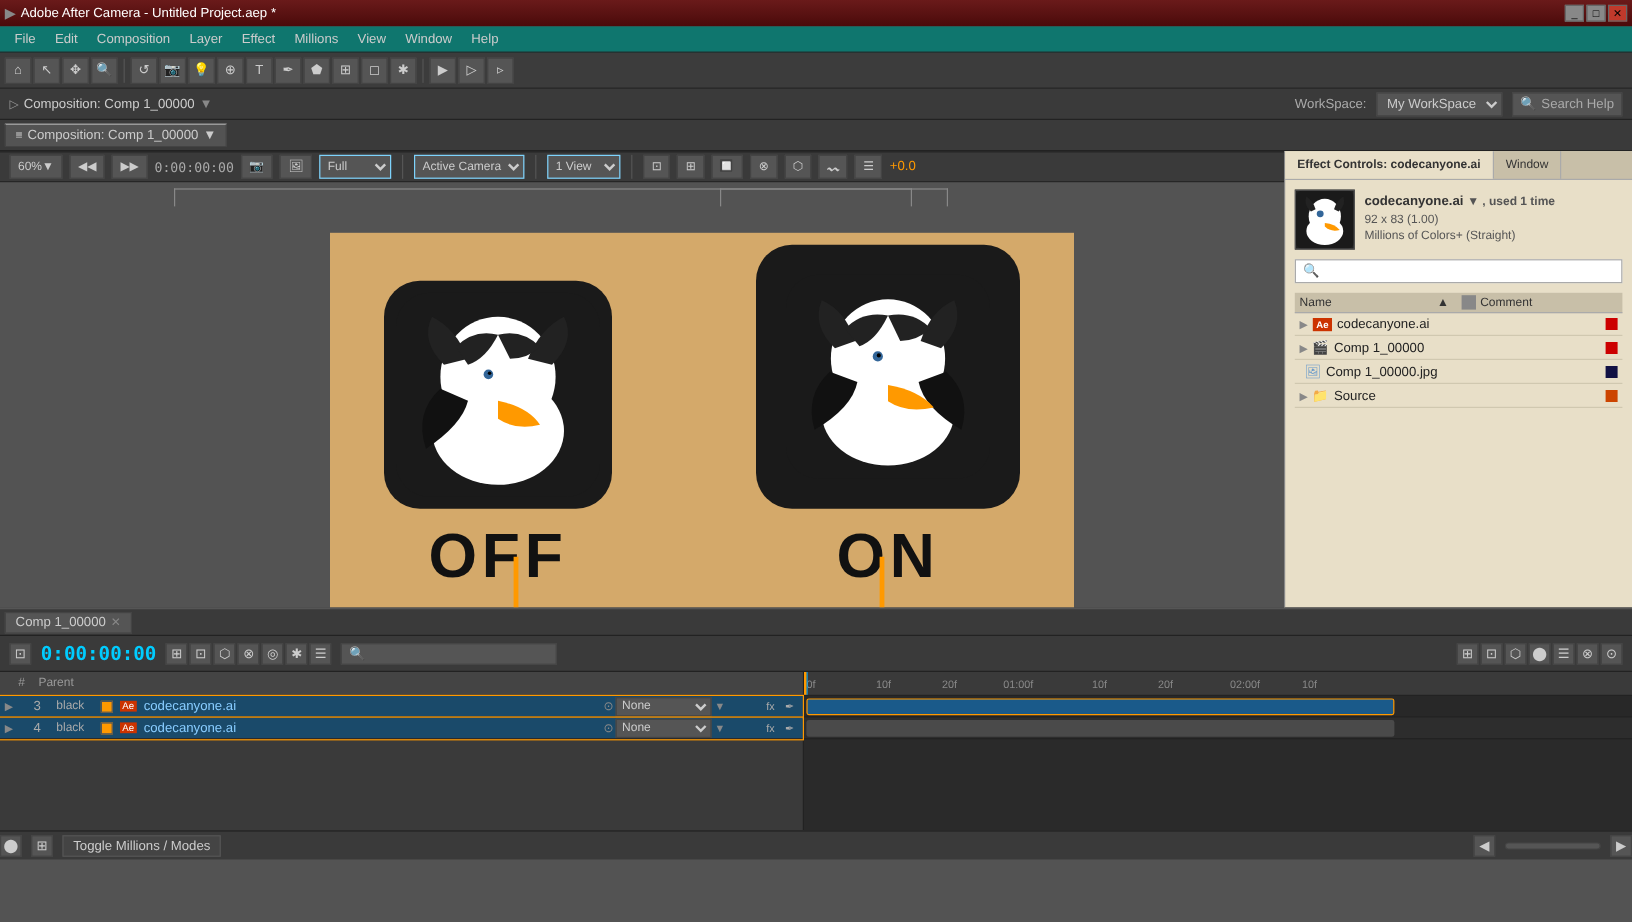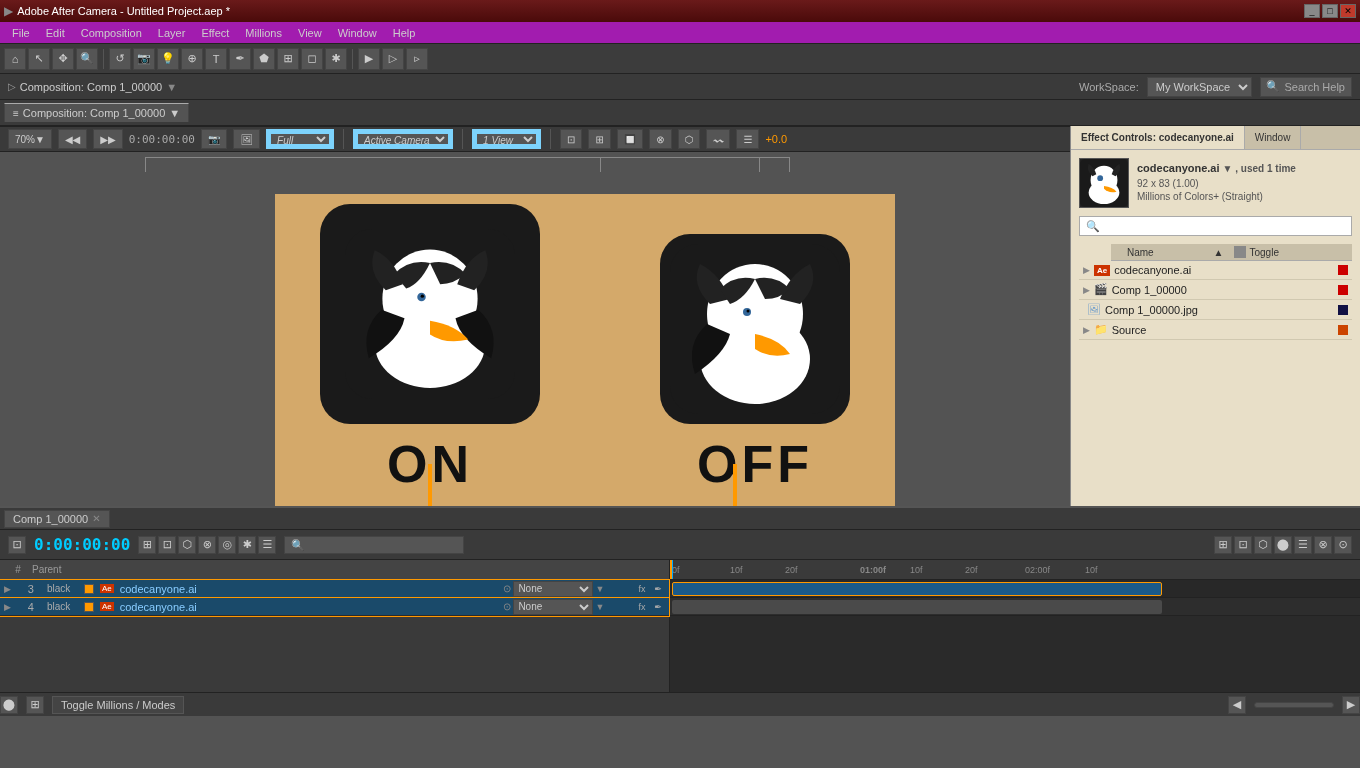--- a/index.html
+++ b/index.html
@@ -23,21 +23,21 @@
       display: flex; align-items: center; justify-content: center;
       background: #888; border: 1px solid #666; font-size: 9px; color: #000; cursor: pointer;
     }
     .title-btn.close { background: #c0392b; }
     .title-btn.min { background: #888; }
     .title-btn.max { background: #888; }
 
     
     #menu-bar {
       height: 22px;
-      background: #a21caf;
+      background: #0f766e;
       display: flex;
       align-items: center;
       padding: 0 4px;
       border-bottom: 1px solid #222;
       color: #ccc;
       font-size: 11px;
     }
     .menu-item {
       padding: 2px 8px;
       cursor: pointer;
@@ -246,24 +246,23 @@
       font-size: 11px;
       margin-bottom: 8px;
       color: #333;
     }
 
     .project-list-header {
       display: flex;
       align-items: center;
       background: #c8bfa8;
       border-bottom: 1px solid #aaa;
-      padding: 2px 16px;
+      padding: 2px 4px;
       font-size: 10px;
       color: #333;
-      margin-left: 32px;
     }
 
     .project-item {
       display: flex;
       align-items: center;
       padding: 3px 4px;
       font-size: 11px;
       color: #222;
       gap: 4px;
       border-bottom: 1px solid #d0c8b0;
@@ -463,26 +462,25 @@
       border: 1px solid #444;
       padding: 2px 6px;
       color: #ccc;
       font-size: 10px;
       cursor: pointer;
       height: 20px;
       display: flex; align-items: center;
     }
     .viewer-select {
       background: #555;
-      border: 5px solid #7dd3fc;
+      border: 1px solid #7dd3fc;
       color: #ccc;
       font-size: 10px;
       height: 20px;
       padding: 0 2px;
-      font-style: italic;
     }
 
     .orange-text { color: #f90; }
   </style>
 </head>
 <body>
 
 <div id="title-bar">
   <div id="title-bar-left">
     <span style="color:#888;font-size:12px;">▶</span>
@@ -554,21 +552,21 @@
     <span>▼</span>
   </div>
 </div>
 
 <div style="display:flex; height:380px; position:relative;">
 
   <div style="flex:1; display:flex; flex-direction:column; background:#535353; position:relative;">
 
     <div id="comp-viewer-controls">
       <div class="viewer-btn">
-        <span>70%</span>
+        <span>60%</span>
         <span>▼</span>
       </div>
       <div class="viewer-btn">◀◀</div>
       <div class="viewer-btn">▶▶</div>
       <span style="color:#aaa;font-family:monospace;font-size:11px;">0:00:00:00</span>
       <div class="viewer-btn">📷</div>
       <div class="viewer-btn">🖼</div>
       <select class="viewer-select">
         <option>Full</option>
         <option>Half</option>
@@ -597,64 +595,64 @@
     <div id="comp-view">
 
       <div style="position:absolute;top:5px;left:145px;right:310px;height:15px;border-top:1px solid #888;border-left:1px solid #888;border-right:1px solid #888;"></div>
       <div style="position:absolute;top:5px;left:calc(50% + 30px);right:310px;height:15px;border-top:1px solid #888;border-left:1px solid #888;border-right:1px solid #888;left:600px;right:280px;"></div>
 
       <div id="canvas-content" style="position:relative;width:620px;height:320px;background:#d4a96a;display:flex;flex-direction:column;align-items:center;justify-content:center;margin-top:10px;">
 
         <div class="canvas-row">
 
           <div class="eagle-box">
+            <div class="eagle-icon">
+              <svg viewBox="0 0 170 170">
+                <rect width="170" height="170" rx="28" fill="#1a1a1a"></rect>
+
+                <ellipse cx="85" cy="115" rx="55" ry="45" fill="white"></ellipse>
+
+                <ellipse cx="85" cy="70" rx="48" ry="50" fill="white"></ellipse>
+
+                <path d="M40 60 Q20 40 30 20 Q50 30 60 55 Z" fill="#222"></path>
+                <path d="M130 60 Q150 40 140 20 Q120 30 110 55 Z" fill="#222"></path>
+                <path d="M37 80 Q15 100 25 130 Q55 110 60 90 Z" fill="#111"></path>
+
+                <path d="M85 90 Q110 95 120 110 Q100 115 85 105 Z" fill="#f90"></path>
+
+                <circle cx="75" cy="68" r="8" fill="white"></circle>
+                <circle cx="77" cy="68" r="4" fill="#336699"></circle>
+                <circle cx="78" cy="67" r="1.5" fill="#000"></circle>
+
+                <path d="M50 45 Q65 30 85 35 Q75 55 60 60 Z" fill="#222"></path>
+                <path d="M85 35 Q105 30 120 45 Q110 55 95 55 Z" fill="#222"></path>
+              </svg>
+            </div>
+            <div class="eagle-label">OFF</div>
+          </div>
+
+          <div class="eagle-box">
             <div class="eagle-icon" style="width:220px;height:220px;">
               <svg viewBox="0 0 200 200">
                 <rect width="200" height="200" rx="32" fill="#1a1a1a"></rect>
                 <ellipse cx="100" cy="135" rx="65" ry="52" fill="white"></ellipse>
                 <ellipse cx="100" cy="82" rx="56" ry="58" fill="white"></ellipse>
                 <path d="M48 72 Q25 50 35 25 Q58 35 68 65 Z" fill="#222"></path>
                 <path d="M152 72 Q175 50 165 25 Q142 35 132 65 Z" fill="#222"></path>
                 <path d="M43 95 Q18 118 28 152 Q65 130 70 105 Z" fill="#111"></path>
                 <path d="M157 95 Q182 118 172 152 Q135 130 130 105 Z" fill="#111"></path>
                 <path d="M100 108 Q130 113 145 130 Q118 136 100 124 Z" fill="#f90"></path>
                 <circle cx="88" cy="80" r="9" fill="white"></circle>
                 <circle cx="90" cy="80" r="5" fill="#336699"></circle>
                 <circle cx="91" cy="79" r="2" fill="#000"></circle>
                 <path d="M58 53 Q75 35 100 40 Q88 65 72 70 Z" fill="#222"></path>
                 <path d="M100 40 Q125 35 142 53 Q128 65 112 65 Z" fill="#222"></path>
               </svg>
             </div>
             <div class="eagle-label">ON</div>
-          </div>
-
-          <div class="eagle-box">
-            <div class="eagle-icon">
-              <svg viewBox="0 0 170 170">
-                <rect width="170" height="170" rx="28" fill="#1a1a1a"></rect>
-
-                <ellipse cx="85" cy="115" rx="55" ry="45" fill="white"></ellipse>
-
-                <ellipse cx="85" cy="70" rx="48" ry="50" fill="white"></ellipse>
-
-                <path d="M40 60 Q20 40 30 20 Q50 30 60 55 Z" fill="#222"></path>
-                <path d="M130 60 Q150 40 140 20 Q120 30 110 55 Z" fill="#222"></path>
-                <path d="M37 80 Q15 100 25 130 Q55 110 60 90 Z" fill="#111"></path>
-
-                <path d="M85 90 Q110 95 120 110 Q100 115 85 105 Z" fill="#f90"></path>
-
-                <circle cx="75" cy="68" r="8" fill="white"></circle>
-                <circle cx="77" cy="68" r="4" fill="#336699"></circle>
-                <circle cx="78" cy="67" r="1.5" fill="#000"></circle>
-
-                <path d="M50 45 Q65 30 85 35 Q75 55 60 60 Z" fill="#222"></path>
-                <path d="M85 35 Q105 30 120 45 Q110 55 95 55 Z" fill="#222"></path>
-              </svg>
-            </div>
-            <div class="eagle-label">OFF</div>
           </div>
         </div>
 
         <svg style="position:absolute;bottom:0;left:0;width:100%;height:100%;pointer-events:none;">
 
           <line x1="155" y1="270" x2="155" y2="315" stroke="#f90" stroke-width="4"></line>
 
           <line x1="155" y1="315" x2="460" y2="315" stroke="#f90" stroke-width="4"></line>
 
           <line x1="460" y1="315" x2="460" y2="270" stroke="#f90" stroke-width="4"></line>
@@ -700,21 +698,21 @@
       </div>
 
       
       <input class="effect-search" type="text" placeholder="🔍" style="">
 
       
       <div class="project-list-header">
         <span style="flex:1;">Name</span>
         <span style="width:20px;">▲</span>
         <span style="width:12px;height:12px;background:#888;display:inline-block;"></span>
-        <span style="flex:1;padding-left:4px;">Toggle</span>
+        <span style="flex:1;padding-left:4px;">Comment</span>
       </div>
 
       
       <div class="project-item">
         <span style="font-size:9px;color:#888;">▶</span>
         <span style="background:#cc3300;color:white;font-size:8px;padding:1px 3px;font-weight:bold;">Ae</span>
         <span style="flex:1;">codecanyone.ai</span>
         <div class="item-color" style="background:#cc0000;"></div>
       </div>
       <div class="project-item">
@@ -824,21 +822,21 @@
           <span class="layer-mini-icon">✒</span>
         </div>
       </div>
     </div>
 
     <div id="track-panel">
       <div id="track-ruler">
         <span style="position:absolute;left:2px;">0f</span>
         <span style="position:absolute;left:60px;">10f</span>
         <span style="position:absolute;left:115px;">20f</span>
-        <span style="position:absolute;left:190px;font-weight:bold;">01:00f</span>
+        <span style="position:absolute;left:166px;">01:00f</span>
         <span style="position:absolute;left:240px;">10f</span>
         <span style="position:absolute;left:295px;">20f</span>
         <span style="position:absolute;left:355px;">02:00f</span>
         <span style="position:absolute;left:415px;">10f</span>
 
         <div class="playhead" style="left:2px;"></div>
 
         <div style="position:absolute;left:0;top:0;width:2px;height:100%;background:#f90;z-index:11;"></div>
       </div>
 

